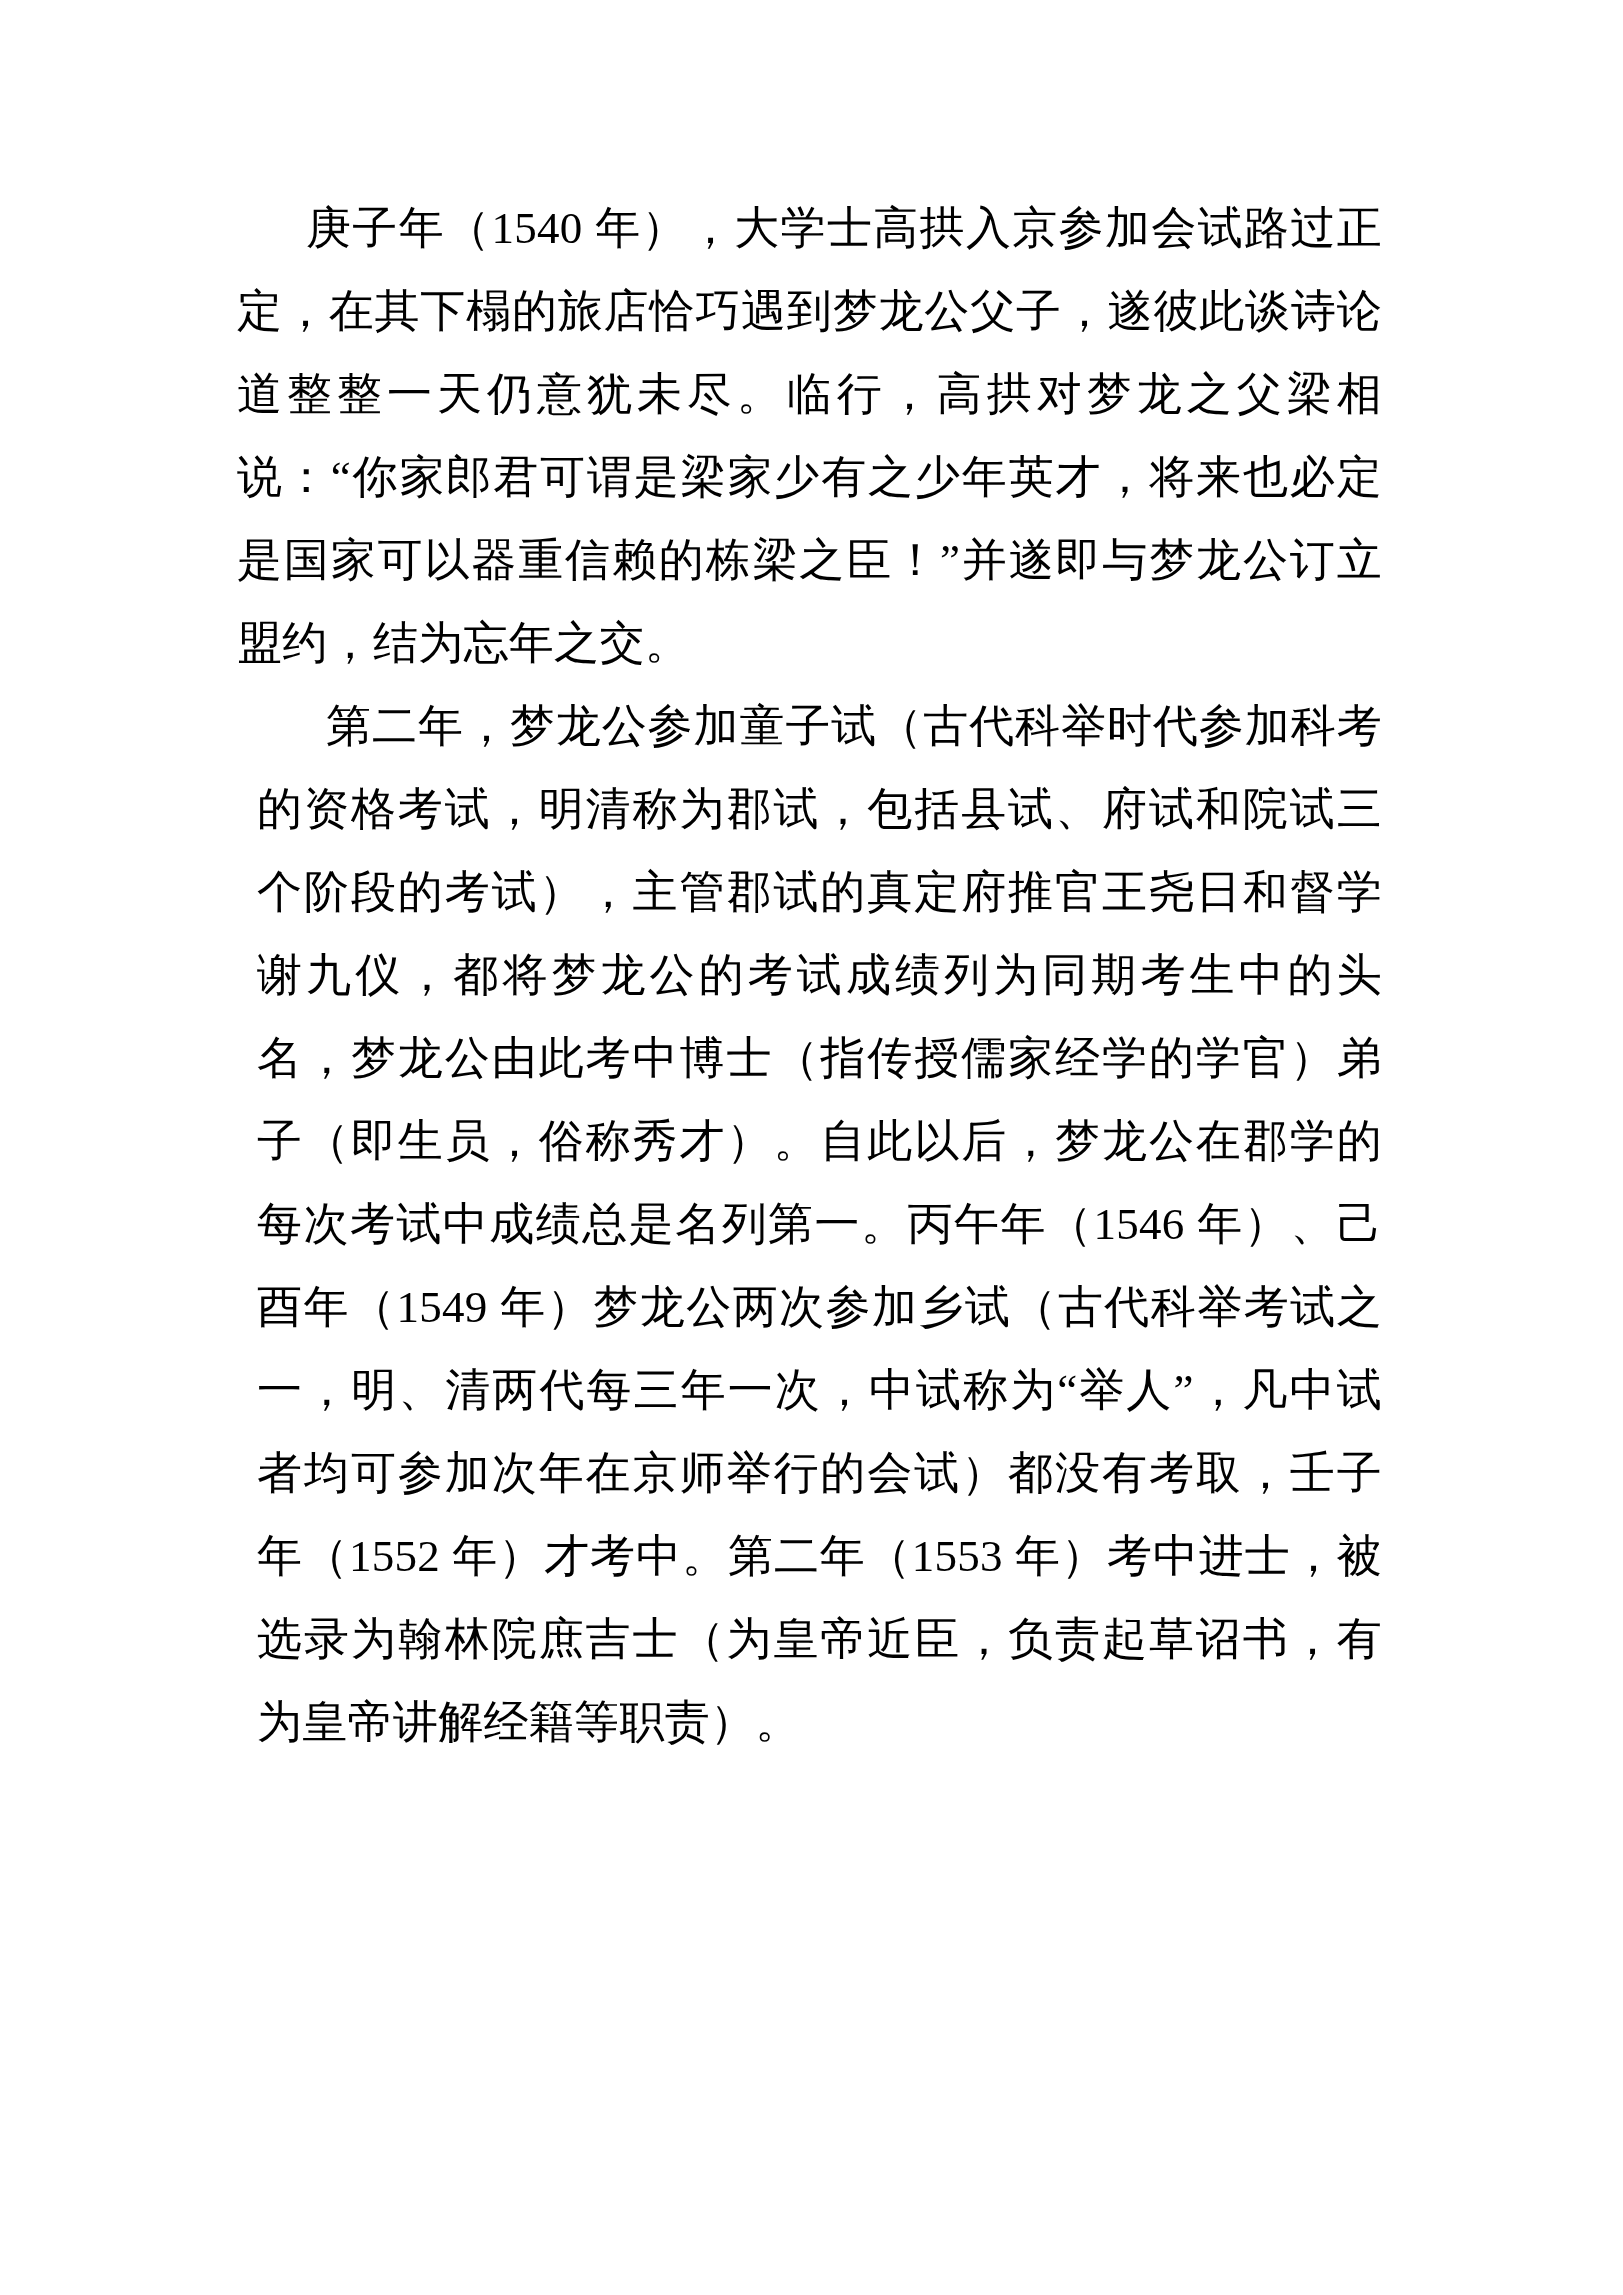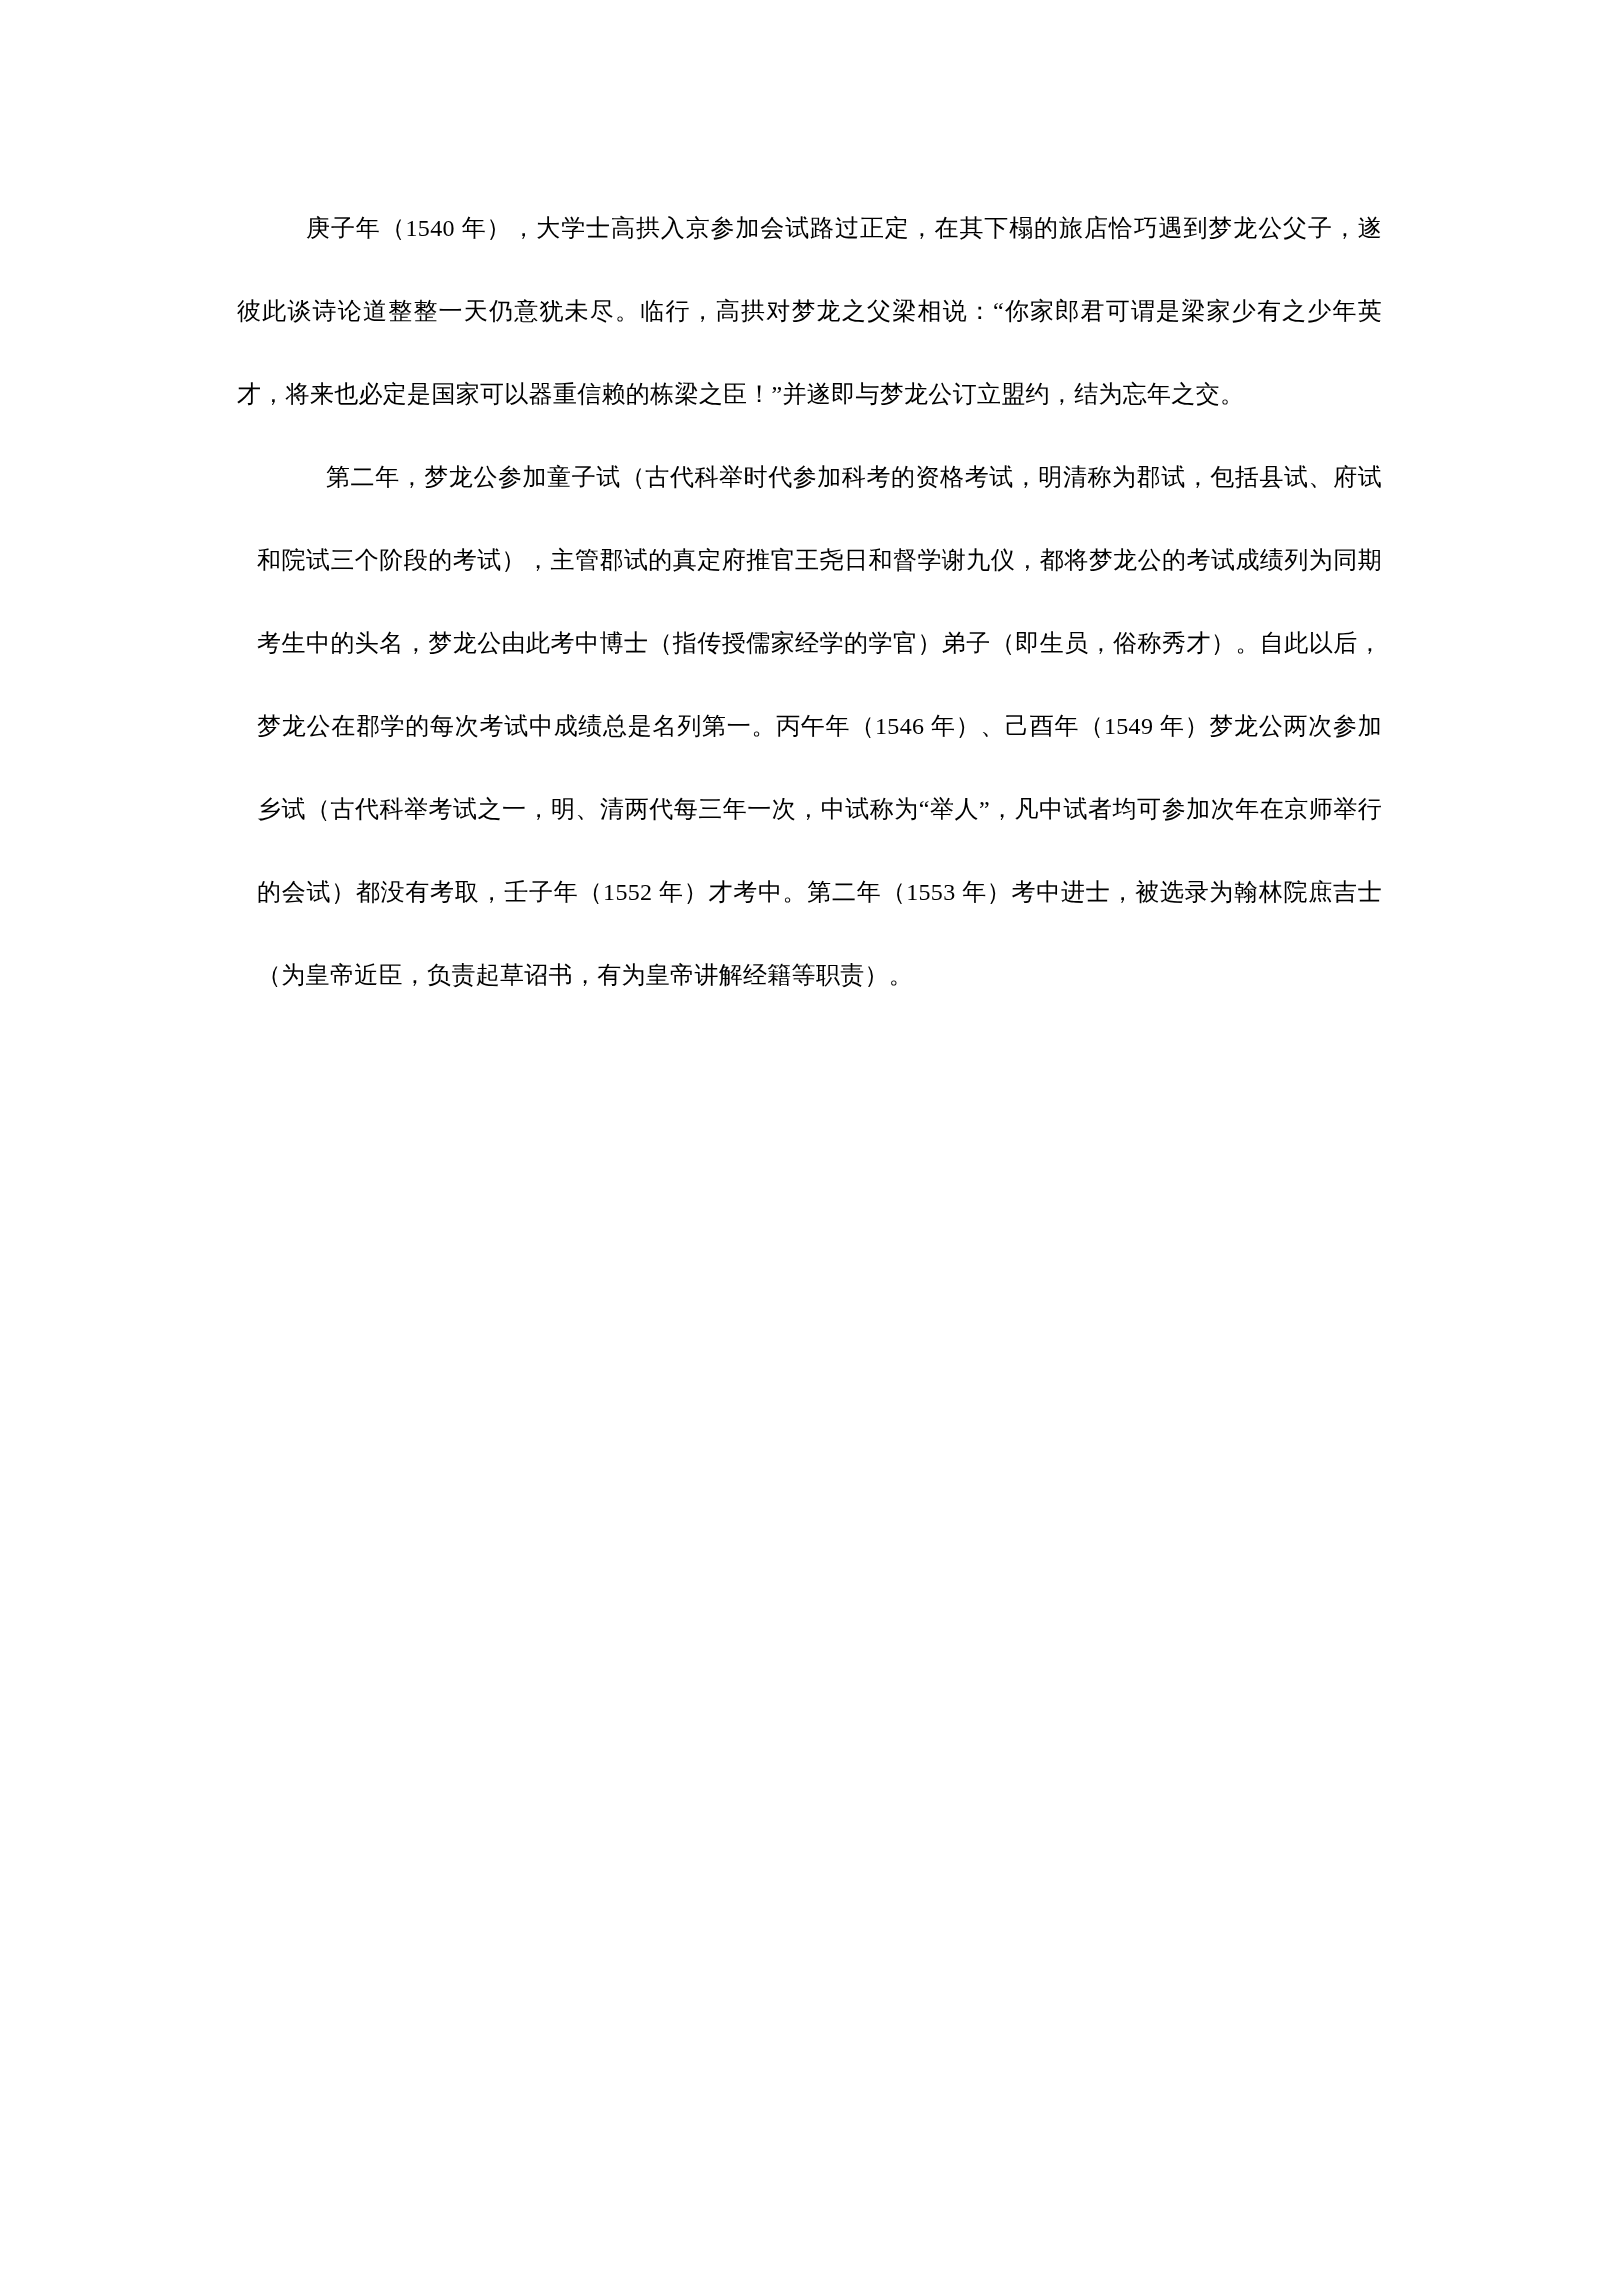--- a/index.html
+++ b/index.html
@@ -19,21 +19,21 @@
     box-sizing: border-box;
     overflow: hidden;
   }
   .content {
     position: absolute;
     left: 237px;
     top: 187px;
     width: 1145px;
   }
   .para {
-    font-size: 24px;
+    font-size: 45px;
     line-height: 83px;
     text-align: justify;
     text-justify: inter-ideograph;
     margin: 0 0 0 0;
     text-indent: 69px;
     letter-spacing: 0.3px;
     word-break: break-all;
   }
   .para + .para {
     margin-top: 0px;

